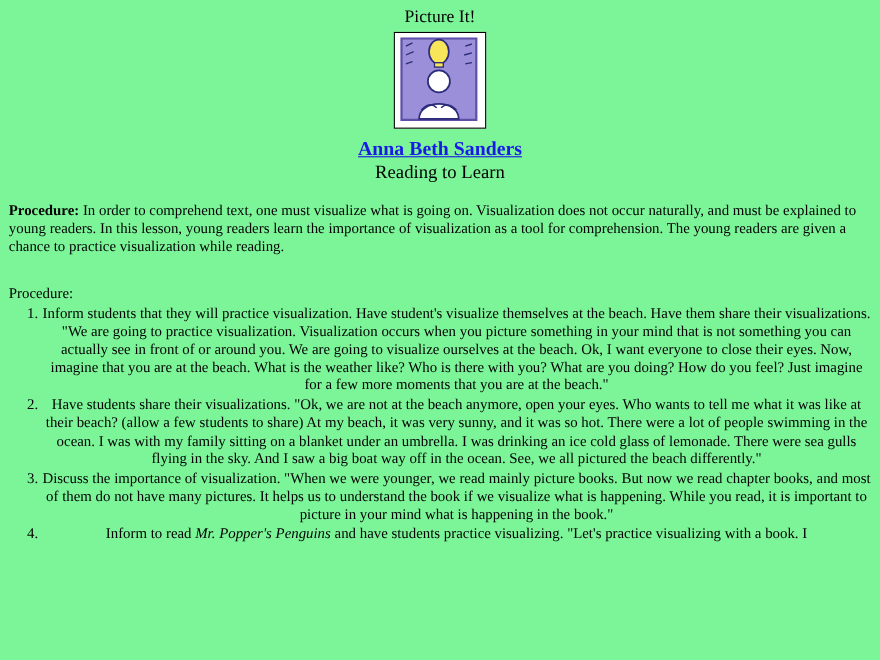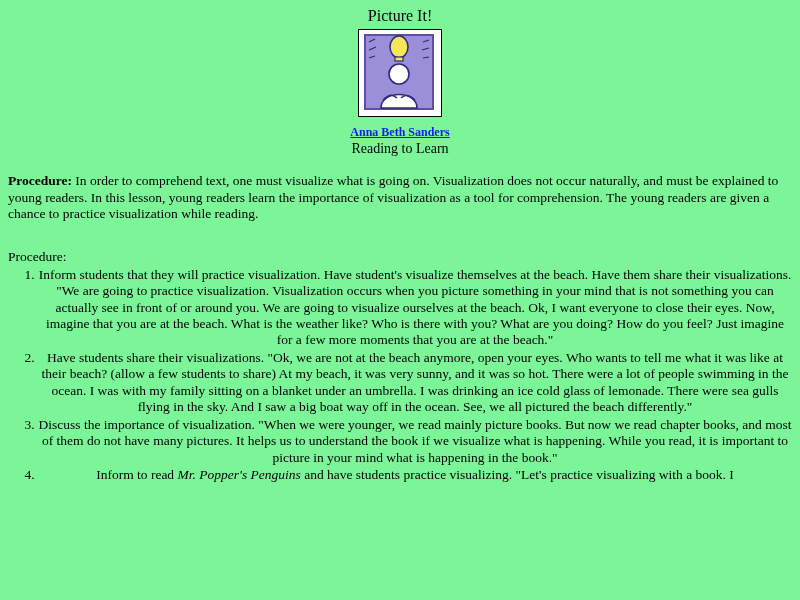--- a/index.html
+++ b/index.html
@@ -36,28 +36,28 @@
     border: 1px solid #000000;
     display: block;
     position: relative;
   }
   .picture-frame svg {
     display: block;
   }
   .author-link {
     display: inline-block;
     margin-top: 8px;
-    font-size: 12px;
+    font-size: 18px;
     color: #1a1ae6;
     text-decoration: underline;
     font-weight: bold;
     cursor: pointer;
   }
   .subtitle {
-    font-size: 14px;
+    font-size: 17px;
     margin-top: 1px;
     margin-bottom: 16px;
   }
   .section {
     margin-top: 16px;
     line-height: 1.22;
     text-align: left;
   }
   .section-label {
     font-weight: bold;

